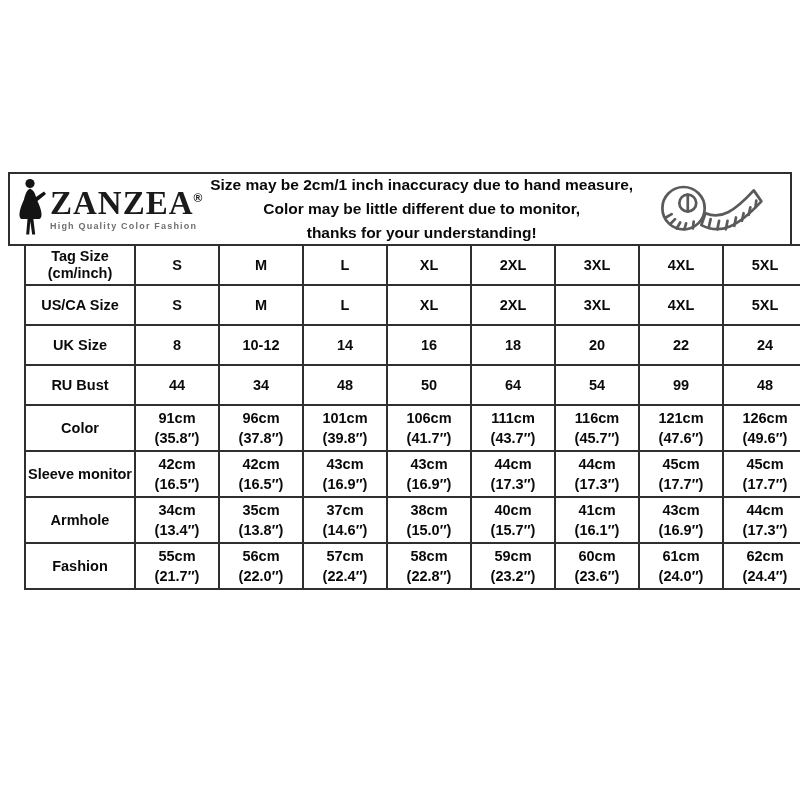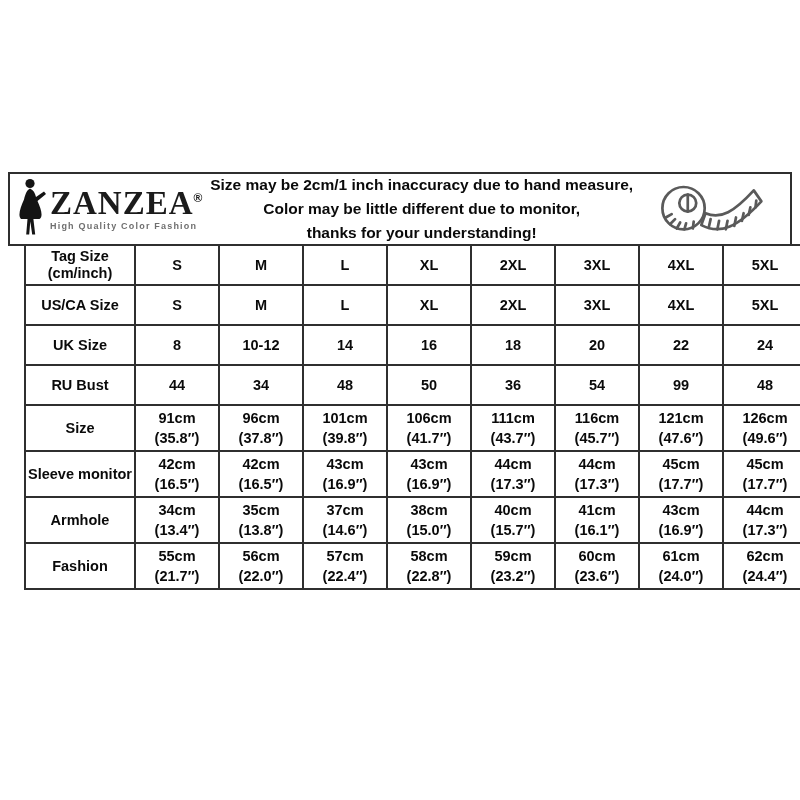--- a/index.html
+++ b/index.html
@@ -188,27 +188,27 @@
           <td class="shaded">20</td>
           <td class="shaded">22</td>
           <td class="shaded">24</td>
         </tr>
         <tr class="size-row">
           <td class="label-cell">RU Bust</td>
           <td class="shaded">44</td>
           <td class="shaded">34</td>
           <td class="shaded">48</td>
           <td class="shaded">50</td>
-          <td class="shaded">36</td>
+          <td class="shaded">64</td>
           <td class="shaded">54</td>
           <td class="shaded">99</td>
           <td class="shaded">48</td>
         </tr>
         <tr class="measure-row">
-          <td class="label-cell">Size</td>
+          <td class="label-cell">Color</td>
           <td class="plain">91cm<br>(35.8″)</td>
           <td class="plain">96cm<br>(37.8″)</td>
           <td class="plain">101cm<br>(39.8″)</td>
           <td class="plain">106cm<br>(41.7″)</td>
           <td class="plain">111cm<br>(43.7″)</td>
           <td class="plain">116cm<br>(45.7″)</td>
           <td class="plain">121cm<br>(47.6″)</td>
           <td class="plain">126cm<br>(49.6″)</td>
         </tr>
         <tr class="measure-row">

